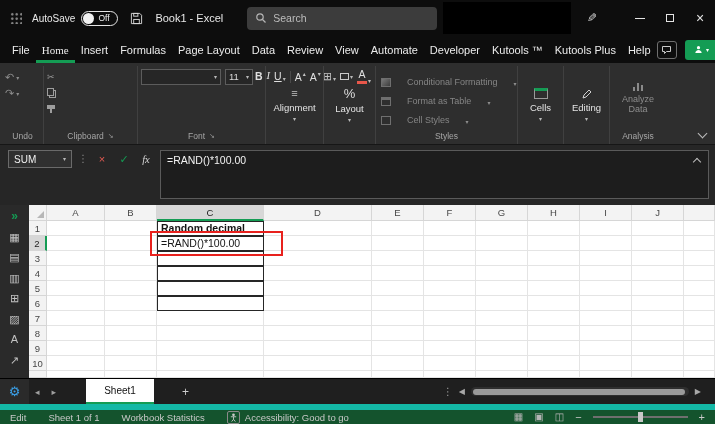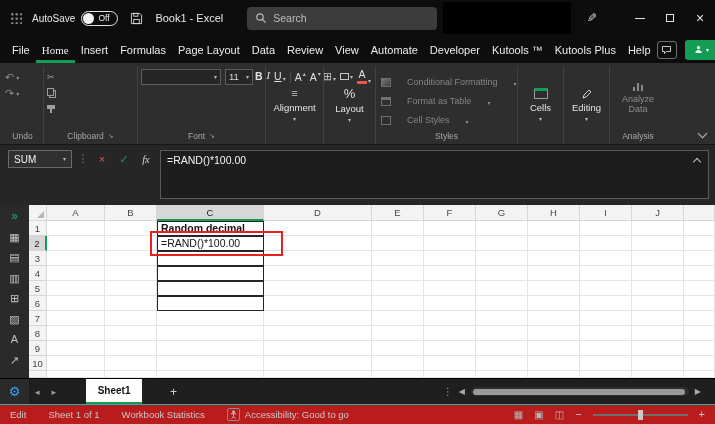--- a/index.html
+++ b/index.html
@@ -121,29 +121,29 @@
   .cell{background:#fff;border-right:1px solid #e4e4e4;border-bottom:1px solid #e4e4e4;font-size:10.5px;color:#141414;line-height:13px;padding:0 3px;white-space:nowrap;overflow:hidden;}
   .cell.b{font-weight:bold;}
   .cell.boxed{border:1px solid #262626;}
   .annotation{position:absolute;left:121px;top:26px;width:133px;height:25px;border:2px solid var(--annot);pointer-events:none;z-index:5;}
 
   
   .sheetbar{height:26px;background:#1f1f1f;display:flex;align-items:center;flex:0 0 auto;border-top:1px solid #000;padding-right:8px;}
   .sb-stub{width:29px;height:100%;background:#2a2a2a;display:flex;align-items:center;justify-content:center;flex:0 0 auto;}
   .gear{color:var(--gearblue);font-size:13px;line-height:1;}
   .nav{color:#9f9f9f;font-size:9px;padding:0 6px;}
-  .sheet-tab{margin-left:24px;height:100%;background:#fff;color:#111;font-size:10px;font-weight:bold;display:flex;align-items:center;justify-content:center;width:56px;border-bottom:2px solid var(--accent);flex:0 0 auto;}
+  .sheet-tab{margin-left:24px;height:100%;background:#fff;color:#111;font-size:10px;font-weight:normal;display:flex;align-items:center;justify-content:center;width:68px;border-bottom:2px solid var(--accent);flex:0 0 auto;}
   .addsheet{color:#cfcfcf;font-size:12px;margin-left:28px;}
   .more{margin-left:auto;color:#9f9f9f;font-size:10px;}
   .hsb-arrow{color:#a8a8a8;font-size:8px;padding:0 6px;}
   .hsb-track{width:218px;height:9px;background:#2e2e2e;border-radius:5px;position:relative;flex:0 0 auto;}
   .hsb-thumb{position:absolute;left:2px;top:1.5px;height:6px;width:212px;background:#9a9a9a;border-radius:3px;}
 
   
-  .statusbar{height:20px;background:#b91c1c;display:flex;align-items:center;padding:0 10px;color:#c9c9c9;font-size:9.5px;flex:0 0 auto;border-top:1px solid #14b8a6;}
+  .statusbar{height:20px;background:#14532d;display:flex;align-items:center;padding:0 10px;color:#c9c9c9;font-size:9.5px;flex:0 0 auto;border-top:6px solid #14b8a6;}
   .st{margin-right:22px;white-space:nowrap;}
   .access{display:flex;align-items:center;gap:5px;white-space:nowrap;}
   .access-icon{width:13px;height:13px;border:1px solid #8a8a8a;border-radius:2px;display:flex;align-items:center;justify-content:center;}
   .st-right{margin-left:auto;display:flex;align-items:center;gap:11px;}
   .viewicon{color:#b5b5b5;font-size:10px;line-height:1;}
   .zoomctl{color:#c9c9c9;font-size:11px;line-height:1;}
   .zoom-track{width:95px;height:2px;background:#6f6f6f;position:relative;}
   .zoom-thumb{position:absolute;left:45px;top:-4px;width:5px;height:10px;background:#c9c9c9;}
 </style>
 </head>

